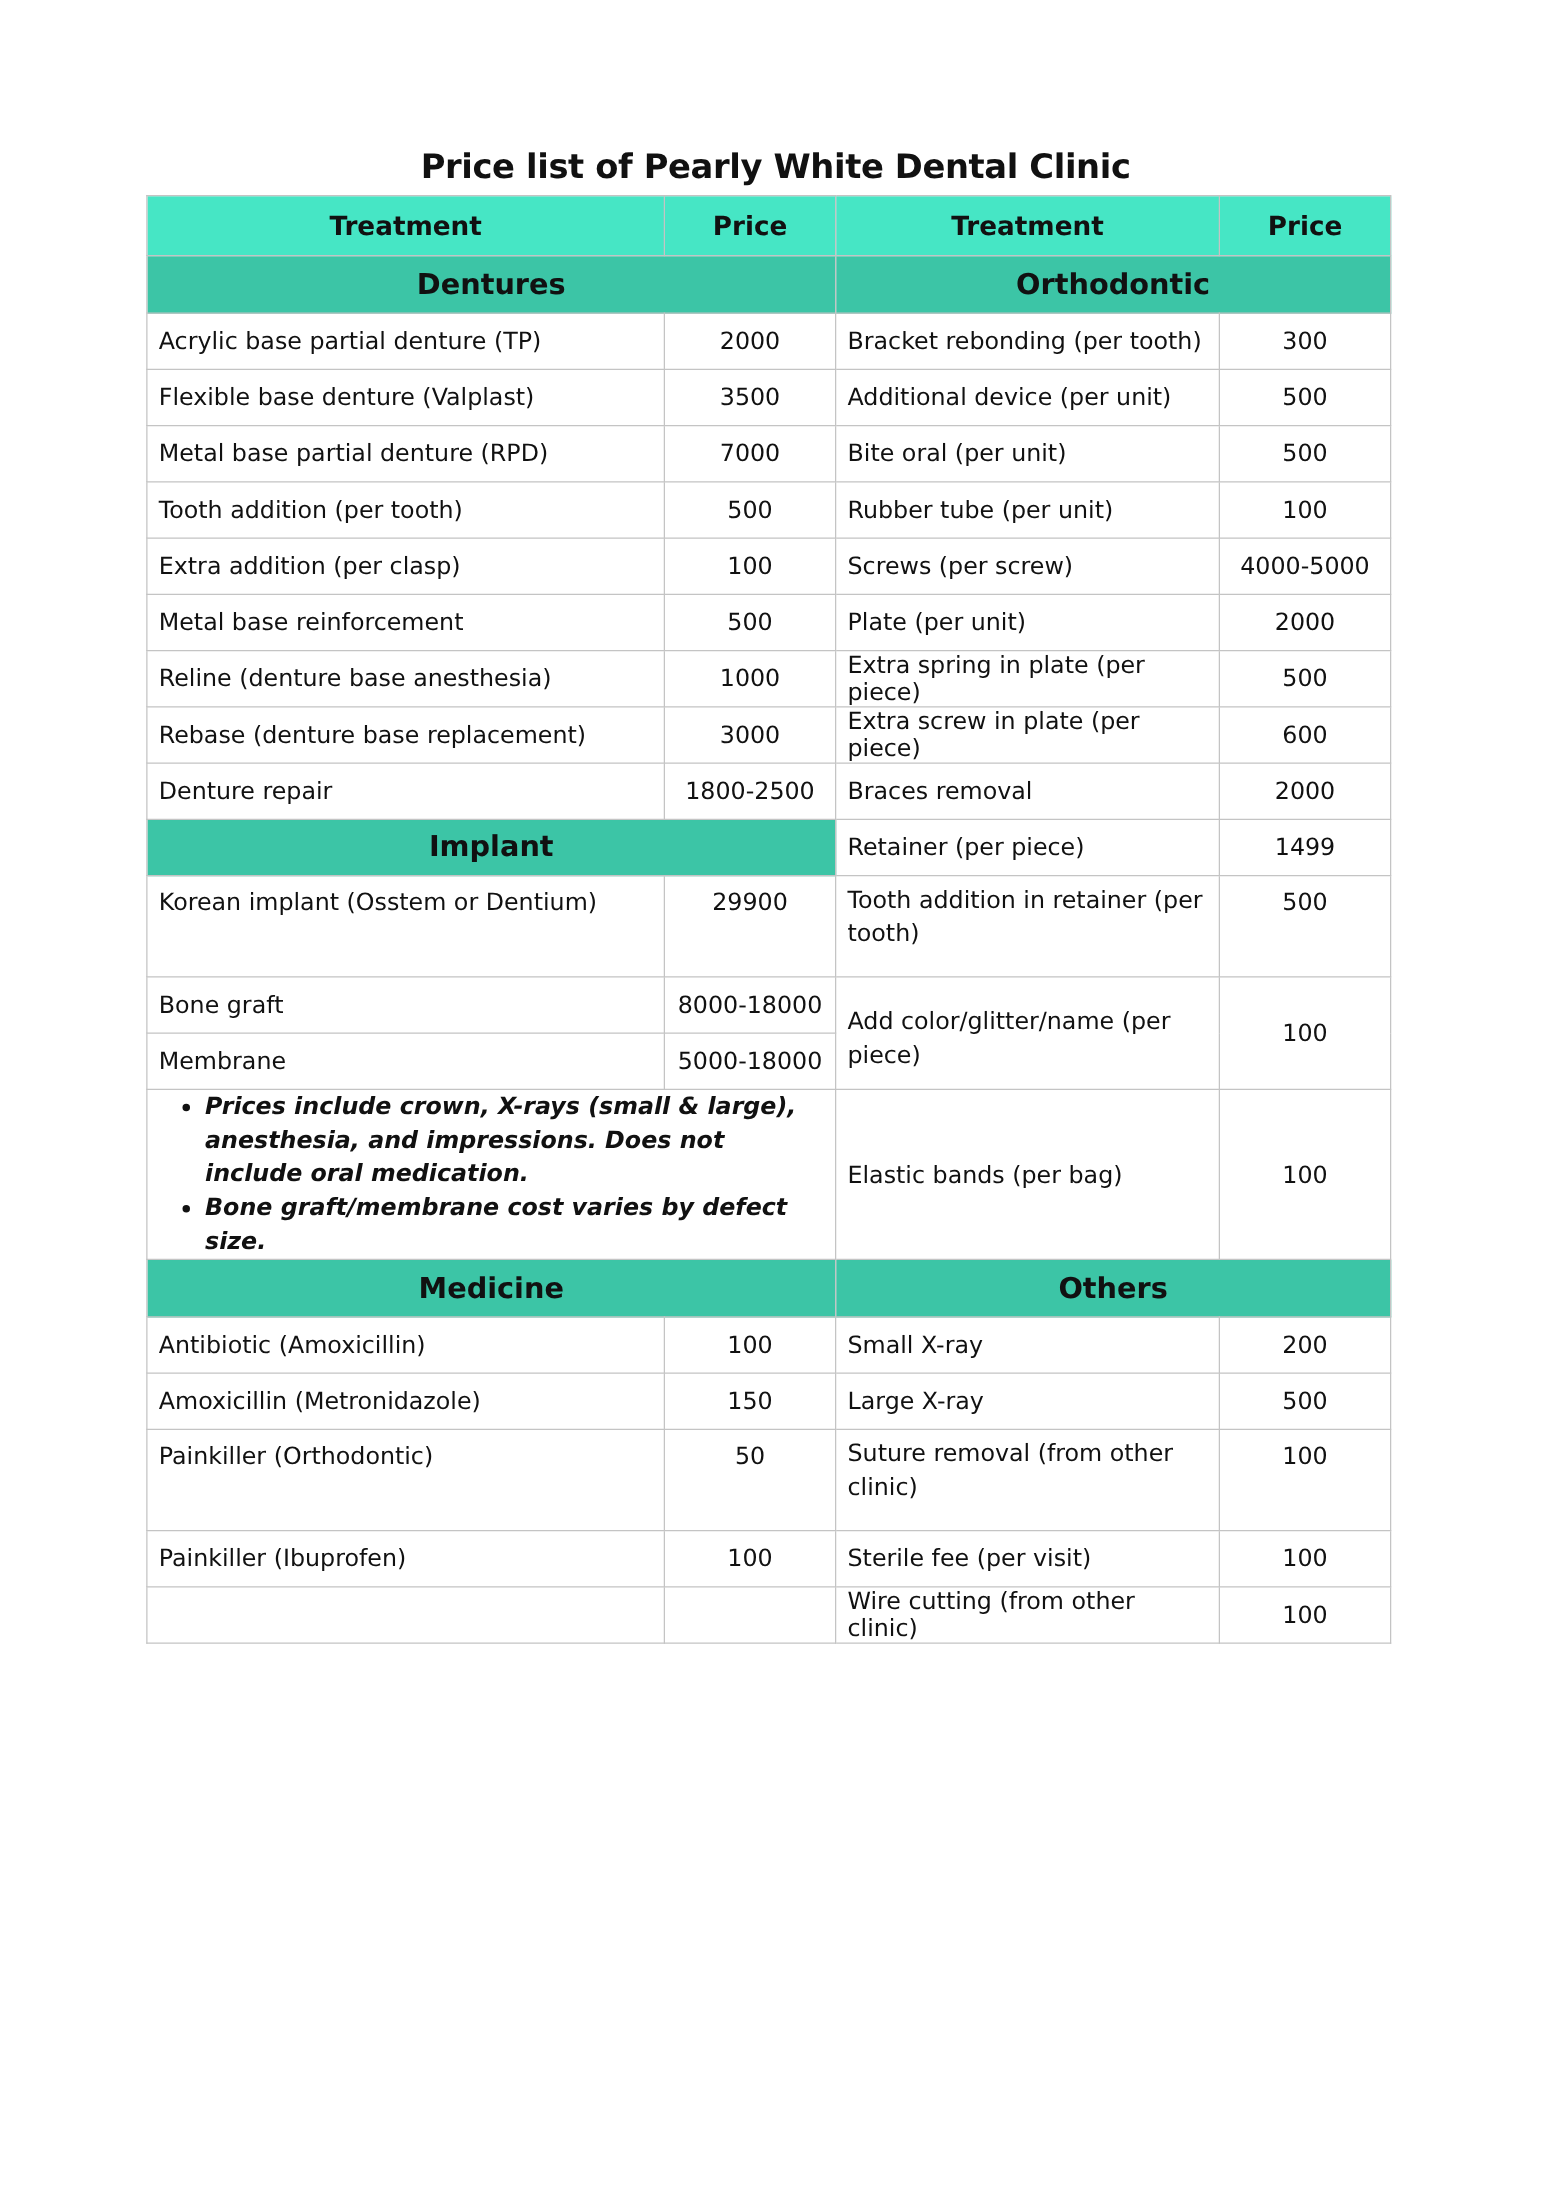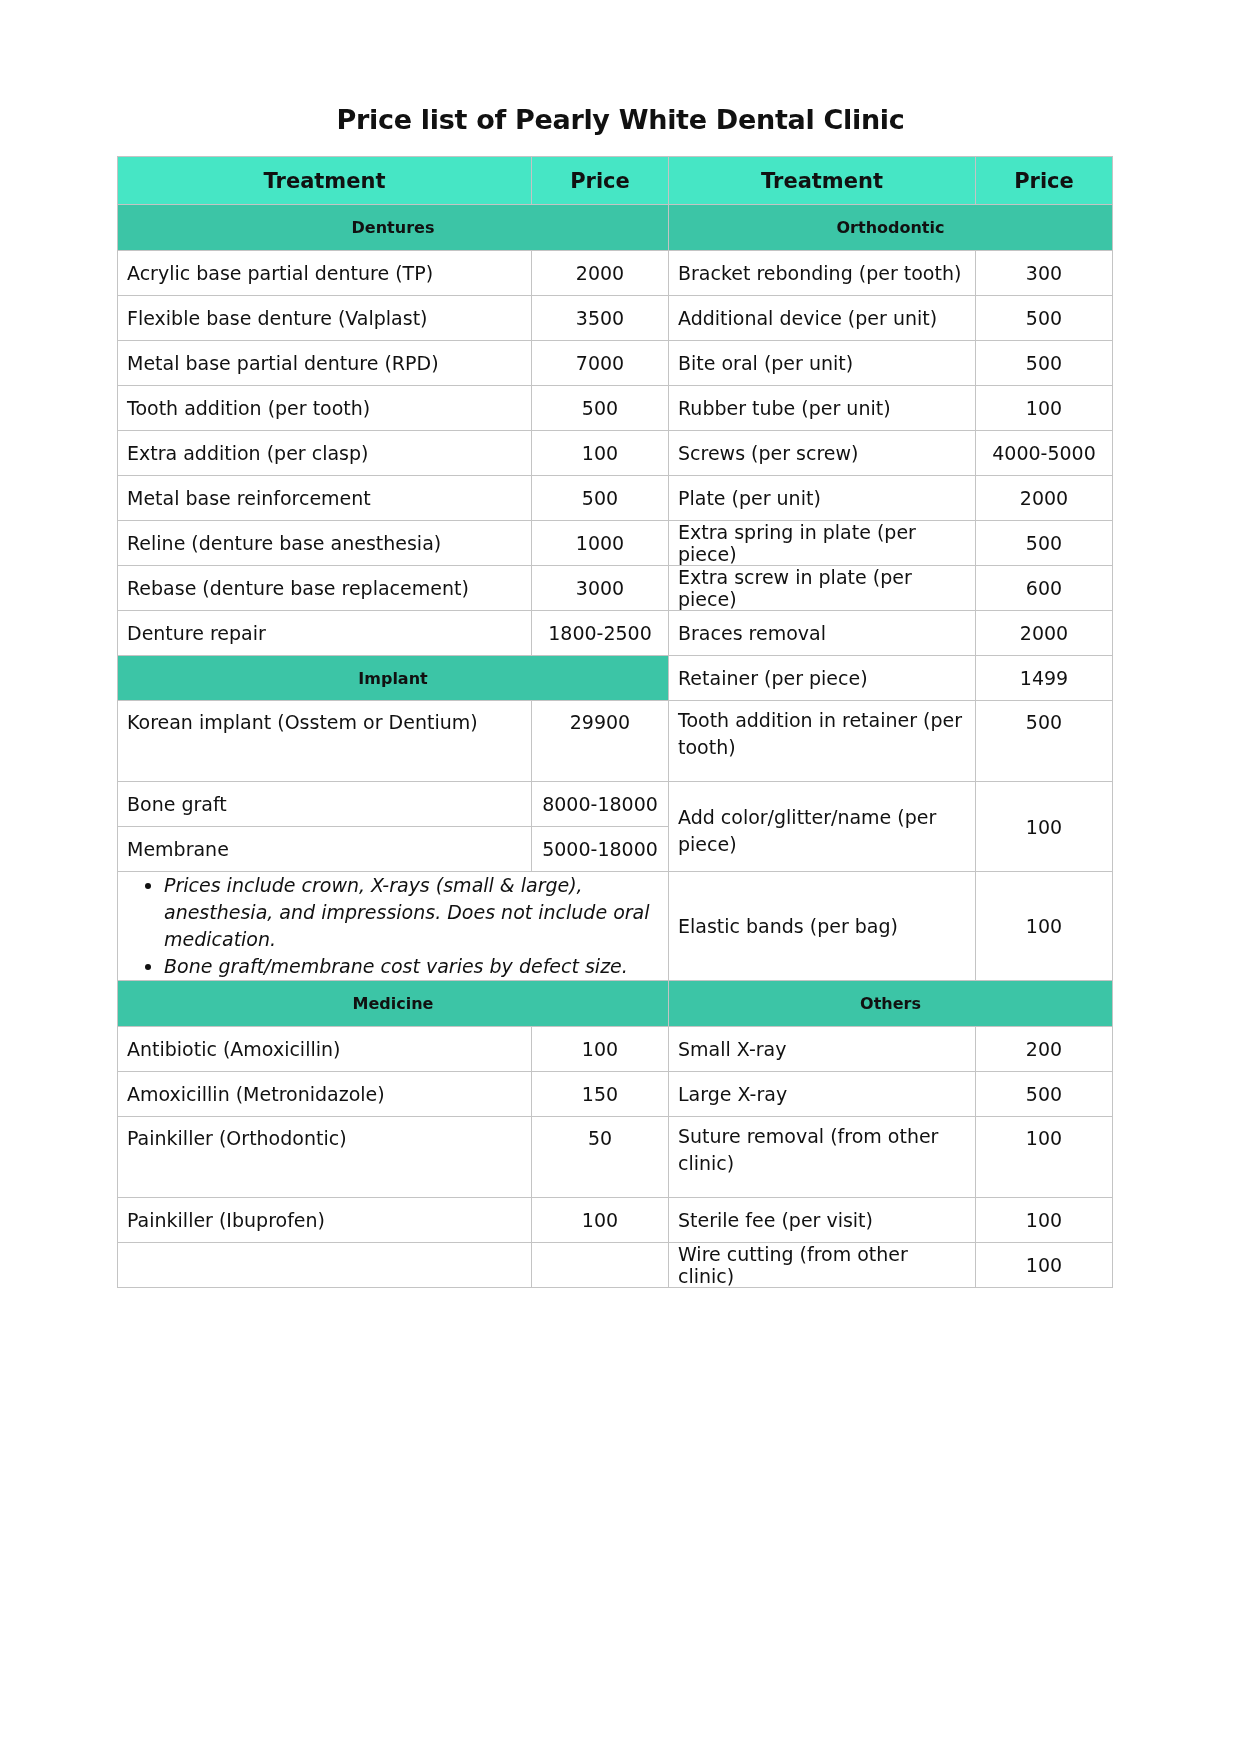--- a/index.html
+++ b/index.html
@@ -1,30 +1,30 @@
 <!DOCTYPE html>
 <html><head>
 <meta charset="utf-8">
 <style>
   html, body { margin: 0; padding: 0; background: #ffffff; }
   body { width: 1241px; height: 1754px; position: relative; font-family: "DejaVu Sans", sans-serif; color: #111; }
-  .title { position: absolute; left: 0; width: 1241px; top: 104px; text-align: center; font-size: 27px; font-weight: bold; letter-spacing: -0.3px; }
+  .title { position: absolute; left: 0; width: 1241px; top: 118px; text-align: center; font-size: 27px; font-weight: bold; letter-spacing: -0.3px; }
   table.pl { position: absolute; left: 117px; top: 156px; width: 995px; border-collapse: collapse; table-layout: fixed; font-size: 19px; border-radius: 29px; }
   table.pl td, table.pl th { border: 1.5px solid #c4c4c4; padding: 0 9px; vertical-align: middle; }
   col.c1 { width: 414px; } col.c2 { width: 137px; } col.c3 { width: 307px; } col.c4 { width: 137px; }
   th.hdr { background: #46e6c5; height: 47px; font-size: 21px; font-weight: bold; text-align: center; border-bottom: 2.5px solid #3f5a54; }
-  td.sec { background: #3cc5a6; height: 45px; text-align: center; font-weight: bold; font-size: 16px; }
+  td.sec { background: #3cc5a6; height: 45px; text-align: center; font-weight: bold; font-size: 23px; }
   td.name { text-align: left; }
   td.price { text-align: center; }
   tr.r td { height: 44px; }
   tr.tall td { height: 70px; vertical-align: top; padding-top: 10px; }
   td.top { vertical-align: top; padding-top: 10px; margin-left: 16px; }
   td.notes { vertical-align: top; padding-top: 8px; font-style: italic; font-size: 19px; line-height: 27px; }
   td.notes ul { margin: 0; padding: 0 0 0 37px; }
-  td.notes li { list-style: disc; padding-left: 0; }
+  td.notes li { list-style: disc; padding-left: 0; font-weight: bold; }
   td.blank-white { background: #ffffff; }
 </style>
 </head>
 <body>
 
 <div class="title">Price list of Pearly White Dental Clinic</div>
 
 <table class="pl">
   <colgroup>
       <col class="c1">

